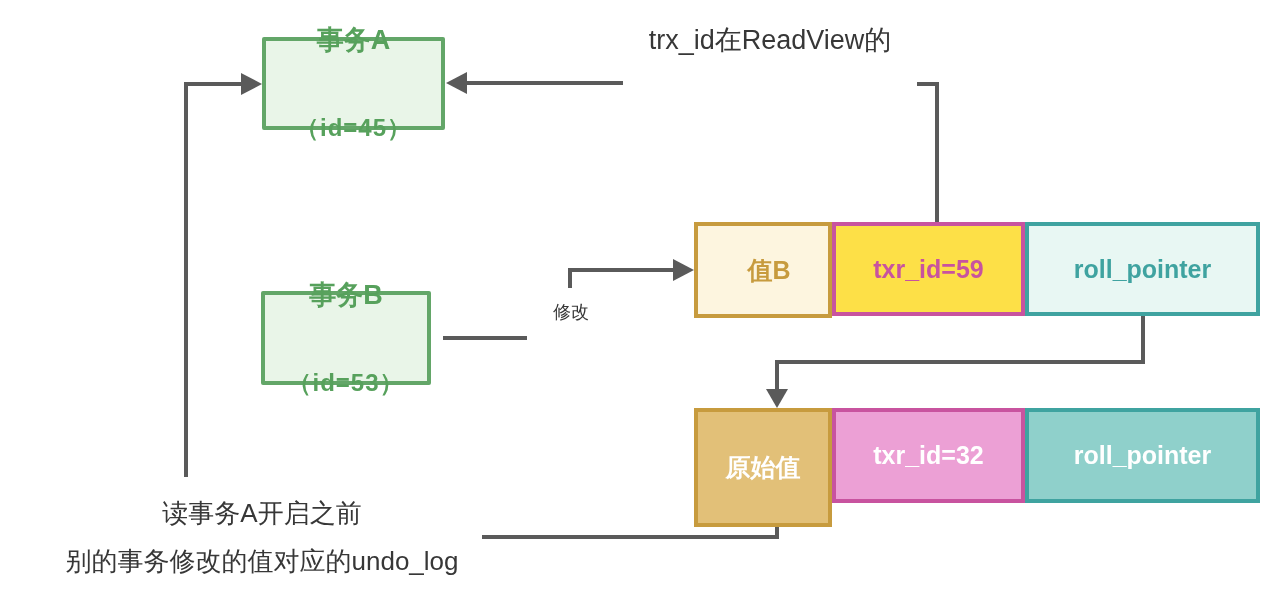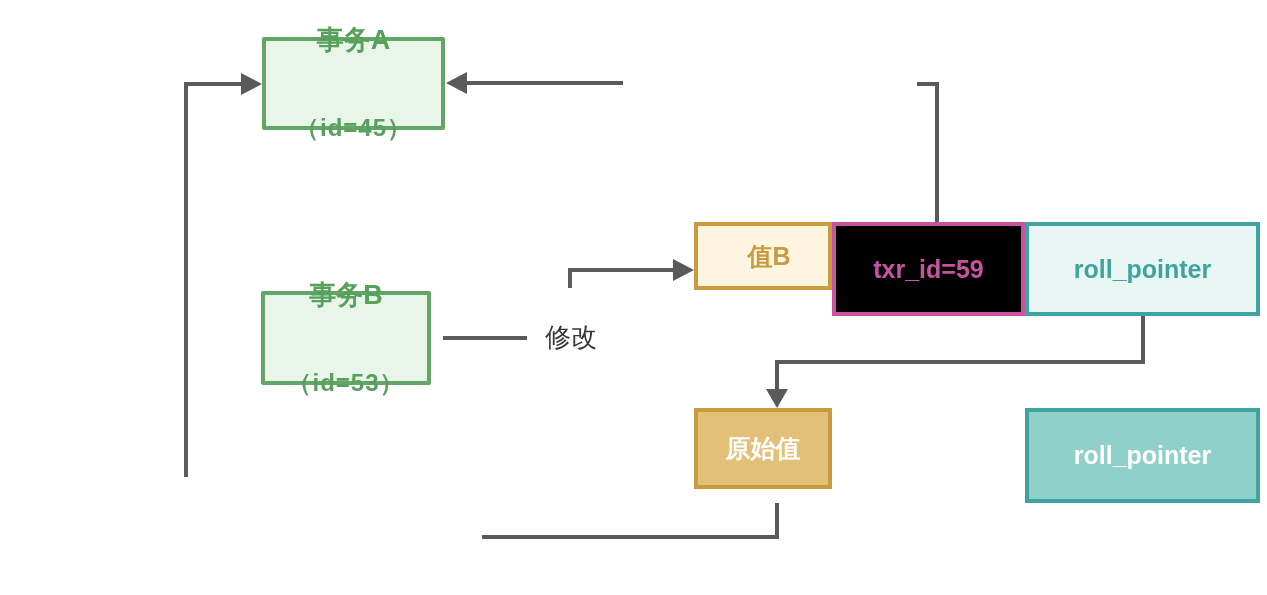--- a/index.html
+++ b/index.html
@@ -41,33 +41,33 @@
   .cell {
     position: absolute;
     box-sizing: border-box;
     display: flex;
     align-items: center;
     justify-content: center;
     font-weight: bold;
     font-size: 25px;
   }
   .cell-value-light  { border: 4px solid #c79b3e; background: #fdf5df; color: #c79b3e; }
-  .cell-trx-light    { border: 4px solid #c8539f; background: #000000; color: #c8539f; }
+  .cell-trx-light    { border: 4px solid #c8539f; background: #fde047; color: #c8539f; }
   .cell-roll-light   { border: 4px solid #3fa3a0; background: #e8f7f3; color: #3fa3a0; }
   .cell-value-solid  { border: 4px solid #c79b3e; background: #e2c078; color: #ffffff; }
   .cell-trx-solid    { border: 4px solid #c8539f; background: #eca0d5; color: #ffffff; }
   .cell-roll-solid   { border: 4px solid #3fa3a0; background: #8fd0cb; color: #ffffff; }
 
   .note {
     position: absolute;
     color: #373737;
     text-align: center;
   }
   #readview-note { left: 600px; top: 16px; width: 340px; font-size: 27px; line-height: 48px; }
-  #modify-label  { left: 511px; top: 298px; width: 120px; font-size: 26px; line-height: 28px; margin-top: 25px; }
+  #modify-label  { left: 511px; top: 298px; width: 120px; font-size: 18px; line-height: 28px; }
   #undo-note     { left: 32px;  top: 489px; width: 460px; font-size: 26px; line-height: 48px; }
 </style>
 </head>
 <body>
 
 <div id="canvas">
 
   <svg id="connector-layer" viewBox="0 0 1267 595" xmlns="http://www.w3.org/2000/svg">
 
     <g>
@@ -107,25 +107,31 @@
     <div class="tx-title">事务A</div>
     <div class="tx-id">（id=45）</div>
   </div>
 
   <div class="box tx-box" style="left:261px; top:291px; width:170px; height:94px;">
     <div class="tx-title">事务B</div>
     <div class="tx-id">（id=53）</div>
   </div>
 
   <div class="note" id="readview-note">
+    <div>trx_id在ReadView的</div>
   </div>
 
   <div class="note" id="modify-label">修改</div>
 
-  <div class="cell cell-value-light" style="left:694px; top:222px; width:138px; height:68px;padding-left:12px;">值B</div>
+  <div class="cell cell-value-light" style="left:694px; top:222px; width:138px; height:96px;padding-left:12px;">值B</div>
   <div class="cell cell-trx-light" style="left:832px; top:222px; width:193px; height:94px;">txr_id=59</div>
   <div class="cell cell-roll-light" style="left:1025px; top:222px; width:235px; height:94px;">roll_pointer</div>
 
-  <div class="cell cell-value-solid" style="left:694px; top:408px; width:138px; height:81px;">原始值</div>
+  <div class="cell cell-value-solid" style="left:694px; top:408px; width:138px; height:119px;">原始值</div>
+  <div class="cell cell-trx-solid" style="left:832px; top:408px; width:193px; height:95px;">txr_id=32</div>
   <div class="cell cell-roll-solid" style="left:1025px; top:408px; width:235px; height:95px;">roll_pointer</div>
 
+  <div class="note" id="undo-note">
+    <div>读事务A开启之前</div>
+    <div>别的事务修改的值对应的undo_log</div>
+  </div>
 
 </div>
 
 </body></html>

